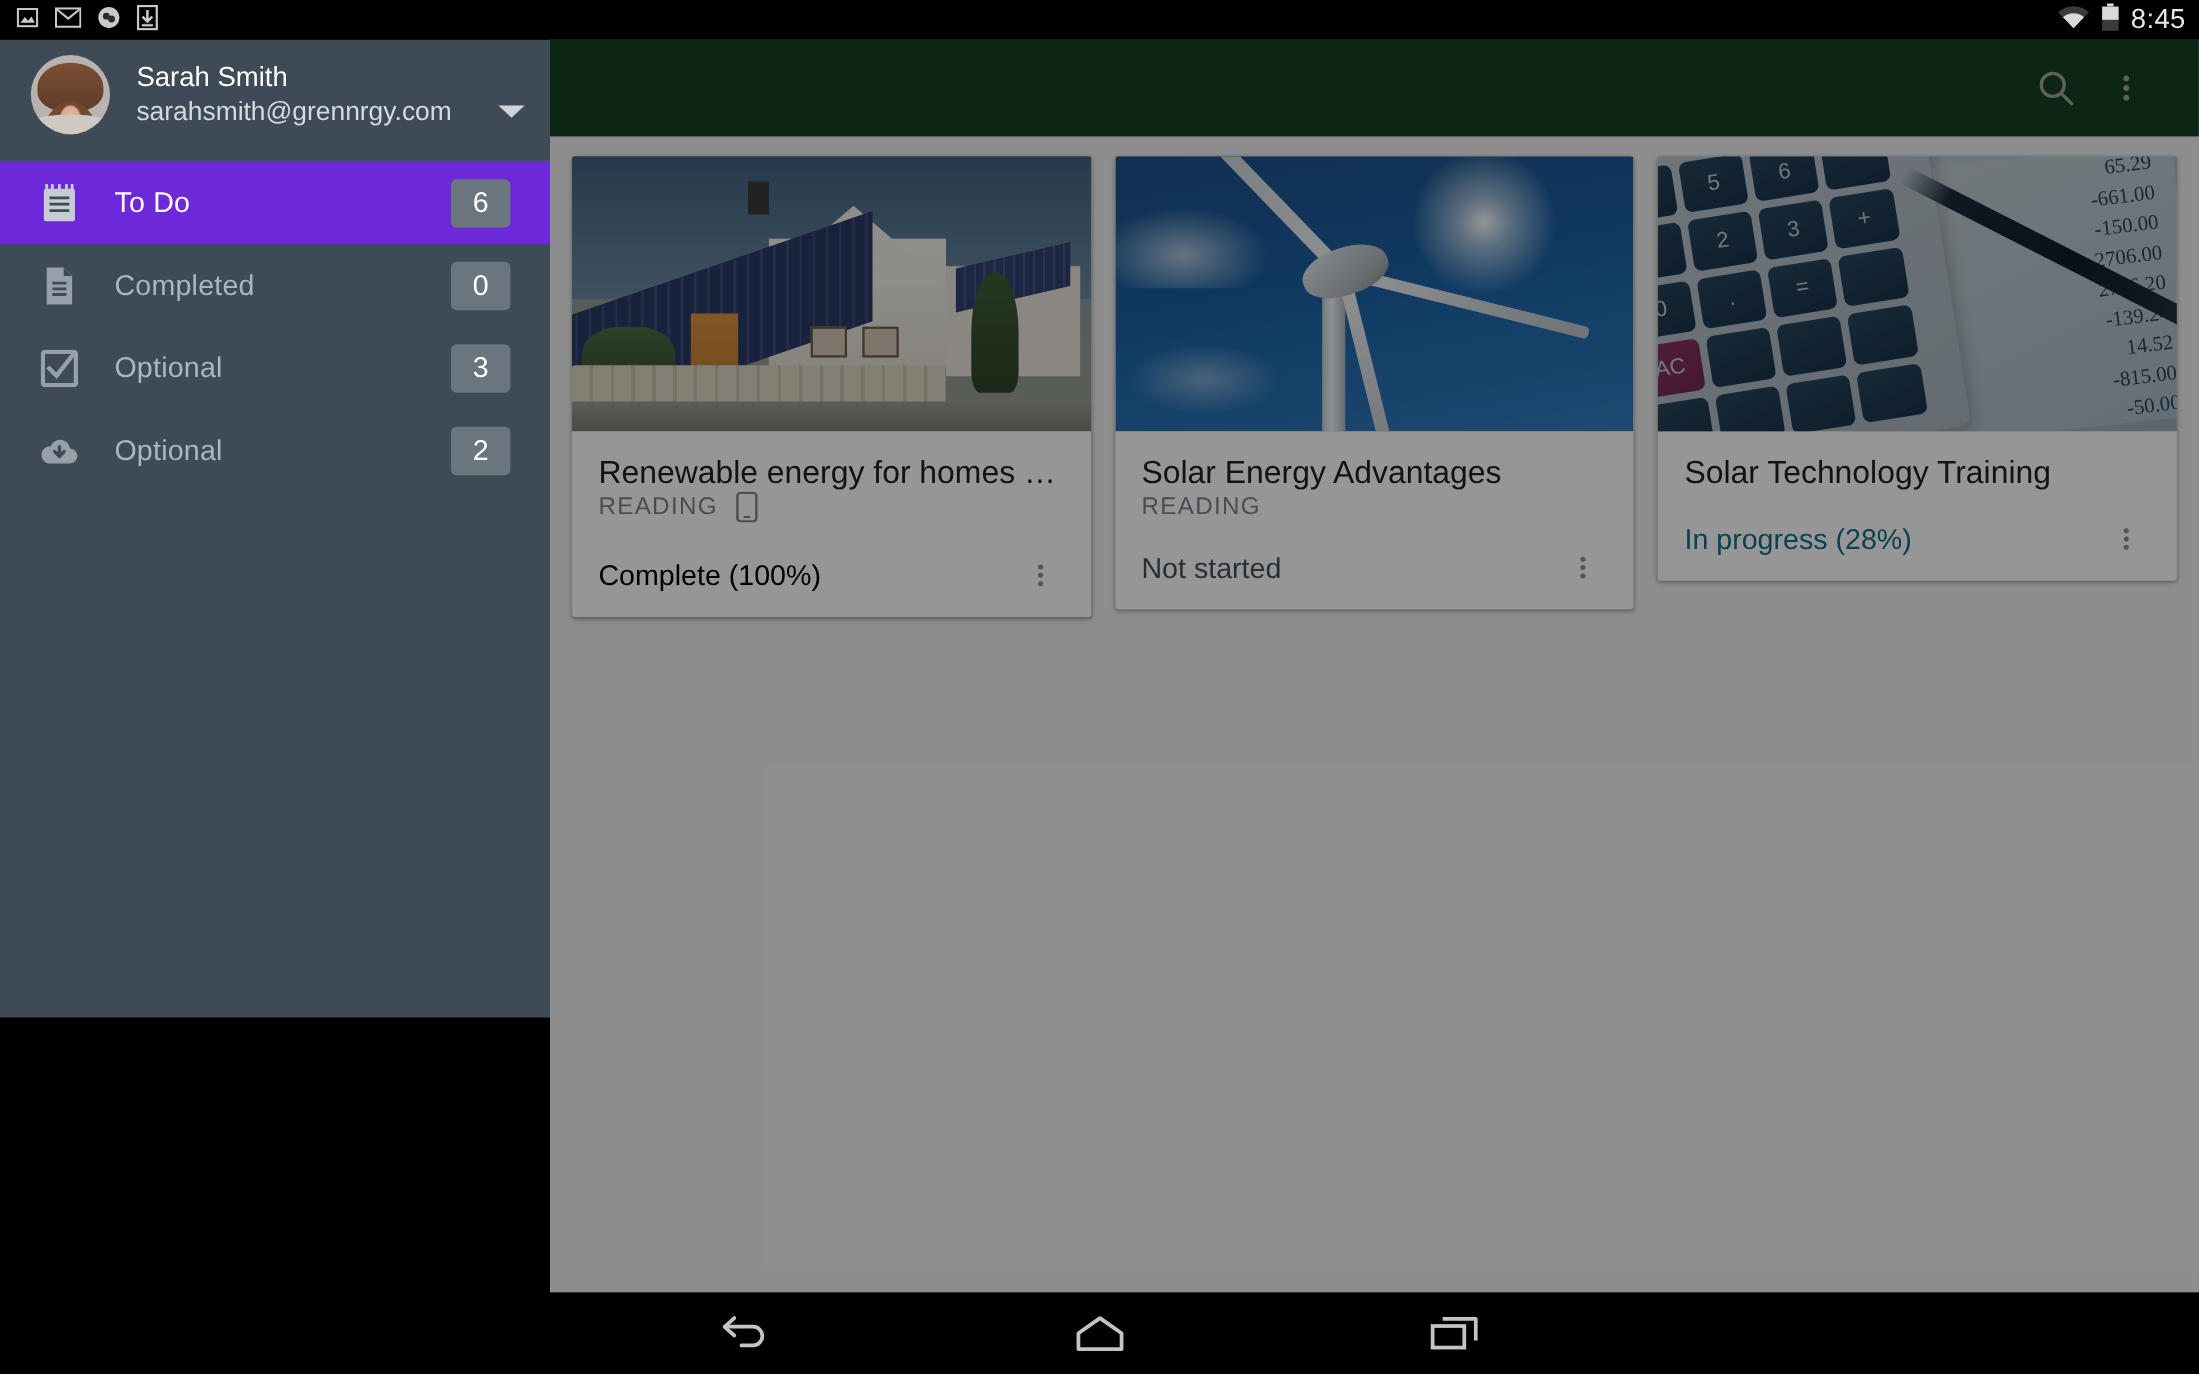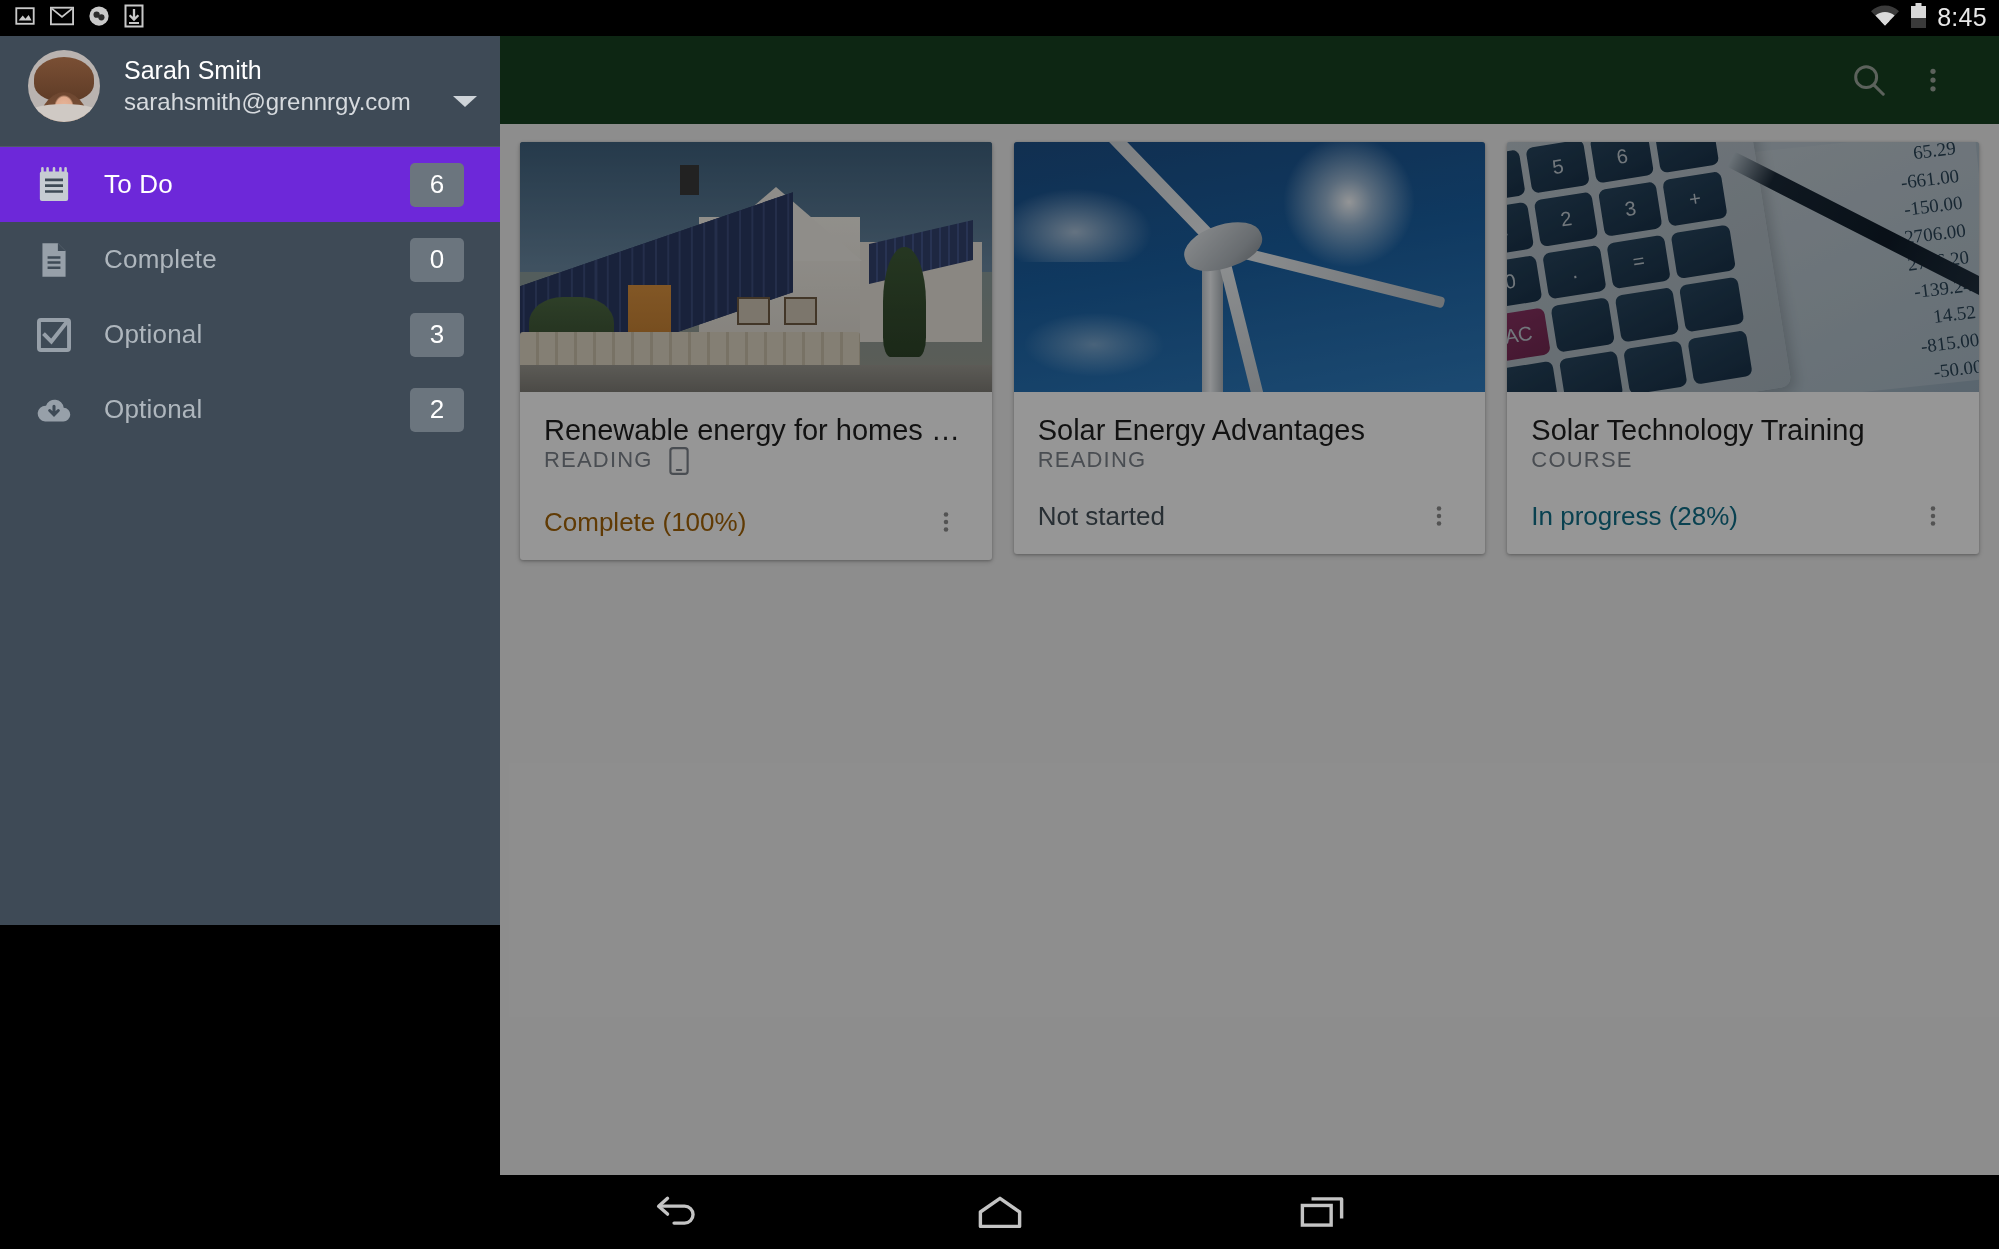--- a/index.html
+++ b/index.html
@@ -465,21 +465,21 @@
           <div class="card-meta">
             <span class="card-kind">READING</span>
             <span>
               <svg width="20" height="28" viewBox="0 0 18 26">
                   <rect x="1" y="1" width="16" height="24" rx="2.5" fill="none" stroke="#7b8189" stroke-width="2"></rect>
                   <rect x="6" y="20.5" width="6" height="1.8" rx="0.9" fill="#7b8189"></rect>
                 </svg>
             </span>
           </div>
           <div class="card-footer">
-            <span class="card-status" style="color:#a16207">Complete (100%)</span>
+            <span class="card-status" style="color:#000000">Complete (100%)</span>
             <span class="card-overflow">
               <svg width="26" height="26" viewBox="0 0 24 24">
                   <circle cx="12" cy="5" r="2.1" fill="#8b8b8b"></circle>
                   <circle cx="12" cy="12" r="2.1" fill="#8b8b8b"></circle>
                   <circle cx="12" cy="19" r="2.1" fill="#8b8b8b"></circle>
                 </svg>
             </span>
           </div>
         </div>
       </div>
@@ -542,23 +542,20 @@
                 <div class="key"></div>
                 <div class="key"></div>
                 <div class="key"></div>
             </div>
             <div class="pen"></div>
             <div class="tint"></div>
           </div>
         </div>
         <div class="card-body">
           <div class="card-title">Solar Technology Training</div>
-          <div class="card-meta">
-            <span class="card-kind">COURSE</span>
-          </div>
           <div class="card-footer">
             <span class="card-status" style="color:#0f6d86">In progress (28%)</span>
             <span class="card-overflow">
               <svg width="26" height="26" viewBox="0 0 24 24">
                   <circle cx="12" cy="5" r="2.1" fill="#8b8b8b"></circle>
                   <circle cx="12" cy="12" r="2.1" fill="#8b8b8b"></circle>
                   <circle cx="12" cy="19" r="2.1" fill="#8b8b8b"></circle>
                 </svg>
             </span>
           </div>
@@ -603,21 +600,21 @@
     </div>
 
     <div class="nav-item">
       <span class="nav-icon">
         <svg width="32" height="36" viewBox="0 0 24 28">
           <path d="M3 1h12l6 6v20H3z" fill="#97a0a9"></path>
           <path d="M15 1v6h6" fill="#3e4a56"></path>
           <path d="M7 12h10M7 16h10M7 20h10" stroke="#3e4a56" stroke-width="2"></path>
         </svg>
       </span>
-      <span class="nav-label">Complete</span>
+      <span class="nav-label">Completed</span>
       <span class="nav-badge">0</span>
     </div>
 
     <div class="nav-item">
       <span class="nav-icon">
         <svg width="34" height="34" viewBox="0 0 26 26">
           <rect x="1.5" y="1.5" width="23" height="23" rx="1.5" fill="none" stroke="#97a0a9" stroke-width="3"></rect>
           <path d="M6 13l5 5L22 4" fill="none" stroke="#97a0a9" stroke-width="3" stroke-linecap="square"></path>
         </svg>
       </span>

